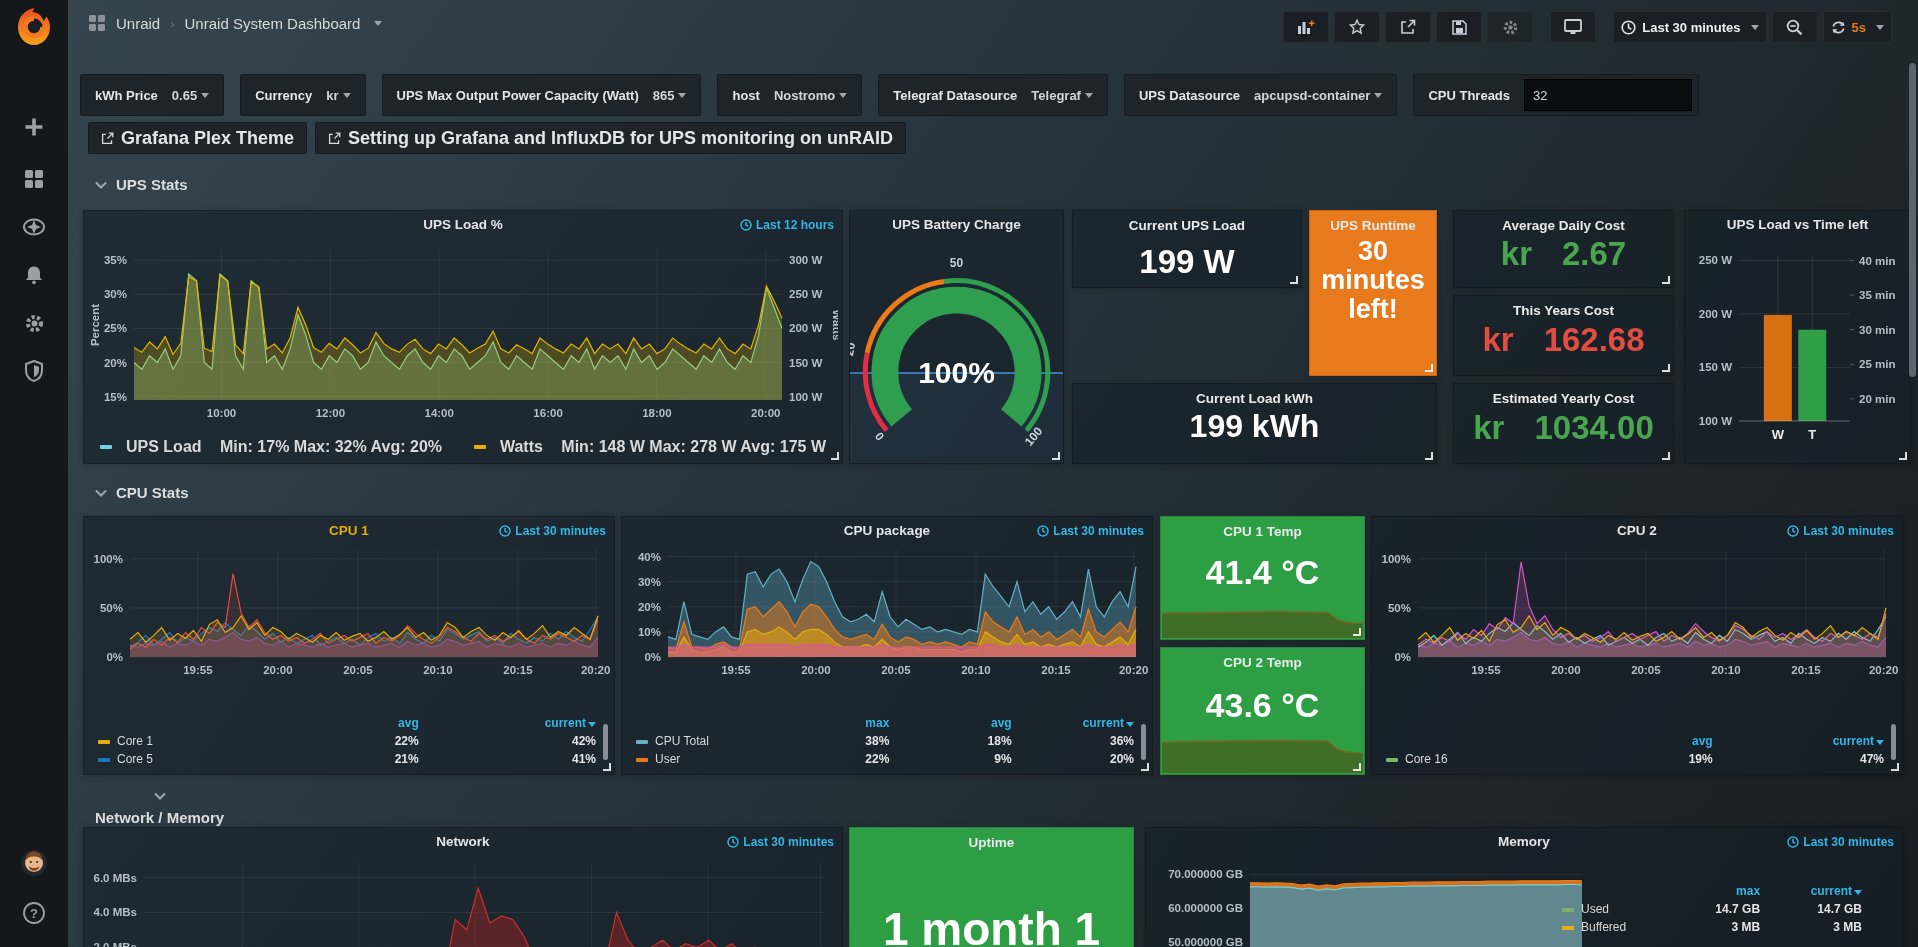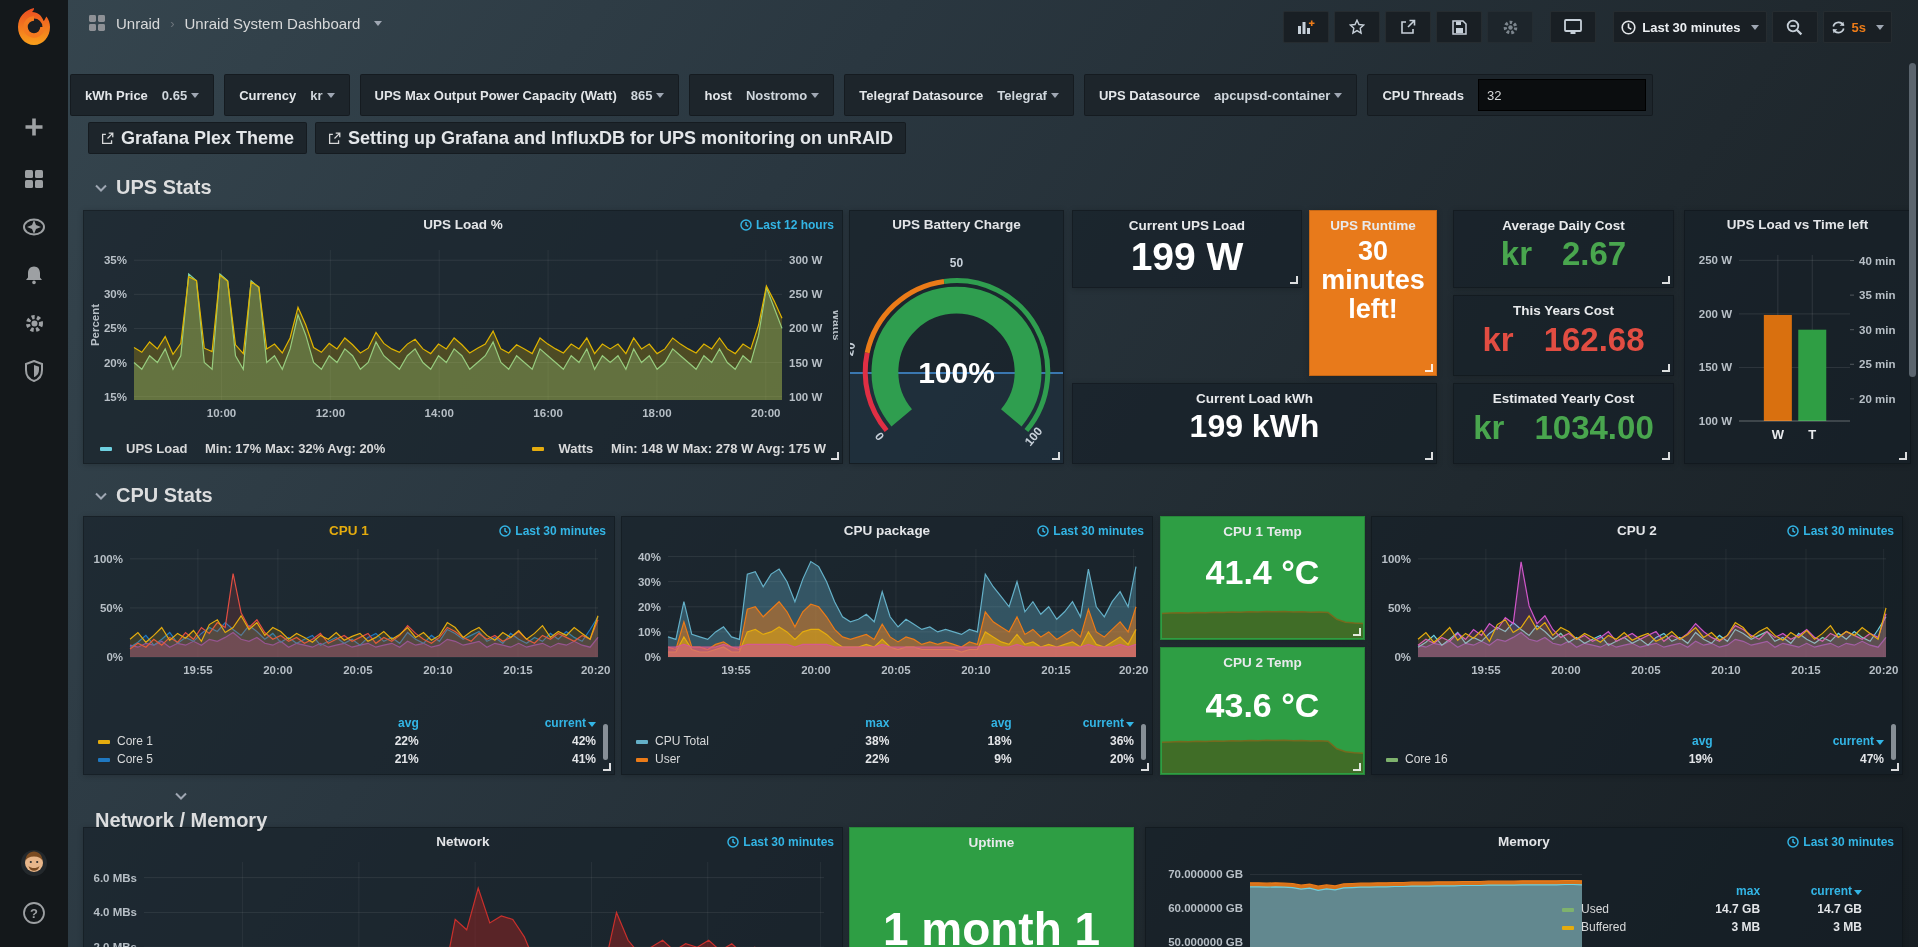--- a/index.html
+++ b/index.html
@@ -16,45 +16,45 @@
   .crumb-sep{color:#6d757c;font-size:13px;}
   #toolbar{position:absolute;right:26px;top:11px;display:flex;align-items:center;gap:5px;z-index:4;}
   .tool-btn{height:30px;min-width:30px;background:#191f24;border:1px solid rgba(255,255,255,.06);border-radius:2px;
             display:flex;align-items:center;justify-content:center;color:#c7d0d9;padding:0 7px;cursor:pointer;}
   .tool-btn.txt{gap:6px;font-size:13px;font-weight:700;color:#eceff2;}
   .caret{width:0;height:0;border-left:4px solid transparent;border-right:4px solid transparent;border-top:5px solid #9fa7b3;display:inline-block;margin-left:4px;}
   .caret.blue{border-top-color:#33b5e5;}
   .orange-txt{color:#eb7b18;font-weight:700;font-size:13px;}
   .gap-l{margin-left:12px;}
   
-  #vars{position:absolute;left:70px;top:74px;display:flex;gap:10px;align-items:center;z-index:4;}
+  #vars{position:absolute;left:80px;top:74px;display:flex;gap:16px;align-items:center;z-index:4;}
   .var-box{background:#1d252b;border:1px solid rgba(0,0,0,.25);height:40px;display:flex;align-items:center;gap:14px;padding:0 14px;border-radius:2px;cursor:pointer;}
   .var-label{font-size:13px;font-weight:700;color:#e3e6e9;}
   .var-value{font-size:13px;font-weight:700;color:#cfd6dc;display:flex;align-items:center;}
   .var-input{background:#0b0d0f;border:1px solid #000;color:#d8d9da;font-size:13px;height:30px;width:150px;padding:0 8px;font-family:inherit;}
   #links{position:absolute;left:88px;top:122px;display:flex;gap:8px;z-index:4;}
   .dash-link{background:#1d252b;border:1px solid rgba(0,0,0,.25);height:30px;display:flex;align-items:center;gap:7px;padding:0 12px;
              font-size:18px;font-weight:700;color:#e3e6e9;border-radius:2px;cursor:pointer;text-decoration:none;}
   
-  .section-h{position:absolute;display:flex;align-items:center;gap:9px;font-size:20px;font-weight:700;color:#dcddde;cursor:pointer;z-index:3;}
+  .section-h{position:absolute;display:flex;align-items:center;gap:9px;font-size:15px;font-weight:700;color:#dcddde;cursor:pointer;z-index:3;}
   #sec-ups{left:95px;top:176px;} #sec-cpu{left:95px;top:484px;} #sec-netmem{left:95px;top:792px;flex-direction:column;}
   
   .panel{position:absolute;background:rgba(21,30,38,.62);border:1px solid rgba(0,0,0,.22);box-shadow:0 1px 6px rgba(0,0,0,.2);}
   .panel::after{content:"";position:absolute;right:3px;bottom:3px;width:6px;height:6px;
                 border-right:2px solid rgba(255,255,255,.85);border-bottom:2px solid rgba(255,255,255,.85);}
   .panel-h{position:relative;height:24px;}
   .panel-title{position:absolute;left:0;right:0;top:6px;text-align:center;font-size:13.5px;font-weight:700;color:#e3e5e8;cursor:pointer;}
   .badge{position:absolute;right:8px;top:7px;display:flex;align-items:center;gap:4px;color:#33b5e5;font-size:12px;font-weight:700;}
   .chart-box{position:absolute;}
   .tick{fill:#b7bfc6;font-size:11.5px;font-weight:700;font-family:"Liberation Sans",sans-serif;}
   .blabel{fill:#e8eaec;font-size:13px;font-weight:700;}
   .gauge-lb{fill:#c7d0d9;font-size:12px;font-weight:700;}
   .gauge-val{fill:#ffffff;font-size:30px;font-weight:700;}
   
-  .legend-inline{position:absolute;left:16px;right:16px;bottom:7px;display:flex;justify-content:space-between;font-size:13px;font-weight:700;color:#d8d9da;}
+  .legend-inline{position:absolute;left:16px;right:16px;bottom:7px;display:flex;justify-content:space-between;font-size:16px;font-weight:700;color:#d8d9da;}
   .legend-inline .li{display:flex;align-items:center;gap:7px;cursor:pointer;}
   .lmark{display:inline-block;width:12px;height:4px;border-radius:1px;margin-right:7px;vertical-align:middle;}
   .legend-table{position:absolute;left:14px;right:18px;bottom:6px;font-size:12px;}
   .legend-table table{width:100%;border-collapse:collapse;}
   .legend-table td{padding:2px 0;white-space:nowrap;}
   .lname{text-align:left;color:#d8d9da;font-weight:400;cursor:pointer;}
   .lval{text-align:right;min-width:68px;color:#e3e5e8;font-weight:700;}
   .lh{color:#33b5e5;font-weight:700;cursor:pointer;}
   .legend-scroll{position:absolute;right:6px;bottom:14px;width:5px;height:36px;background:#9aa2a9;border-radius:3px;opacity:.85;}
   
@@ -353,21 +353,21 @@
           <text class="gauge-lb" transform="translate(26.3 204.1) rotate(50)" text-anchor="middle">0</text>
           <text class="gauge-lb" transform="translate(4.1 115.0) rotate(-78)" text-anchor="middle">20</text>
           <text class="gauge-lb" transform="translate(106.5 32.1) rotate(0)" text-anchor="middle">50</text>
           <text class="gauge-lb" transform="translate(186.7 204.1) rotate(-50)" text-anchor="middle">100</text>
           <text class="gauge-val" x="106.5" y="147.79999999999998" text-anchor="middle">100%</text>
         </svg></div>
   </div>
 
   <div class="panel" style="left:1072px;top:210px;width:228px;height:76px">
     <div class="stat-title">Current UPS Load</div>
-    <div class="stat-value" style="font-size:39px;margin-top:2px">199 W</div>
+    <div class="stat-value" style="font-size:33px;margin-top:10px">199 W</div>
   </div>
   <div class="panel orange" style="left:1309px;top:210px;width:126px;height:164px">
     <div class="stat-title">UPS Runtime</div>
     <div class="stat-value" style="font-size:27px;line-height:1.08;padding:4px 8px 0">30 minutes left!</div>
   </div>
   <div class="panel" style="left:1072px;top:383px;width:363px;height:79px">
     <div class="stat-title">Current Load kWh</div>
     <div class="stat-value" style="font-size:32px;margin-top:2px">199 kWh</div>
   </div>
 

